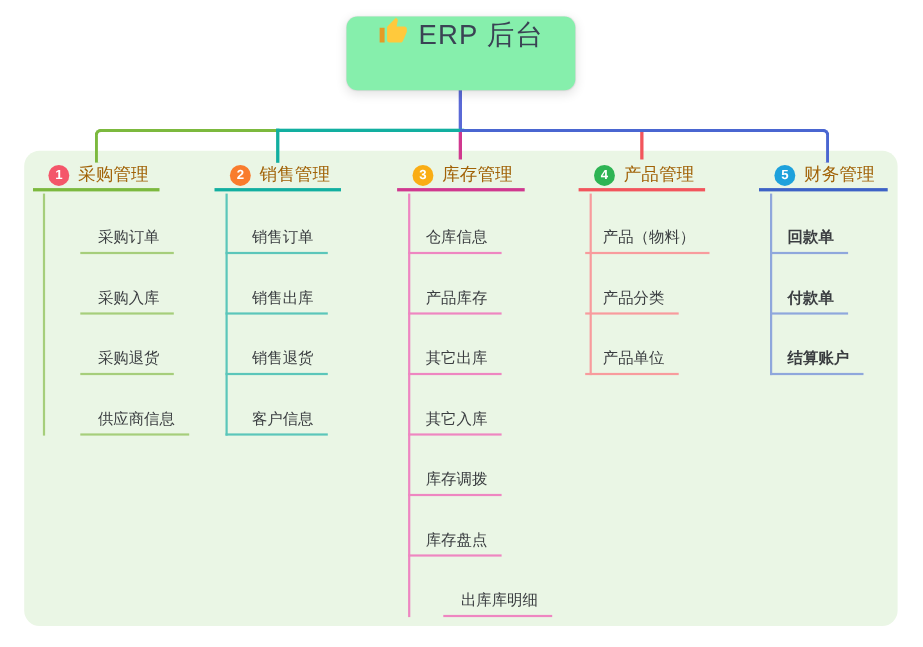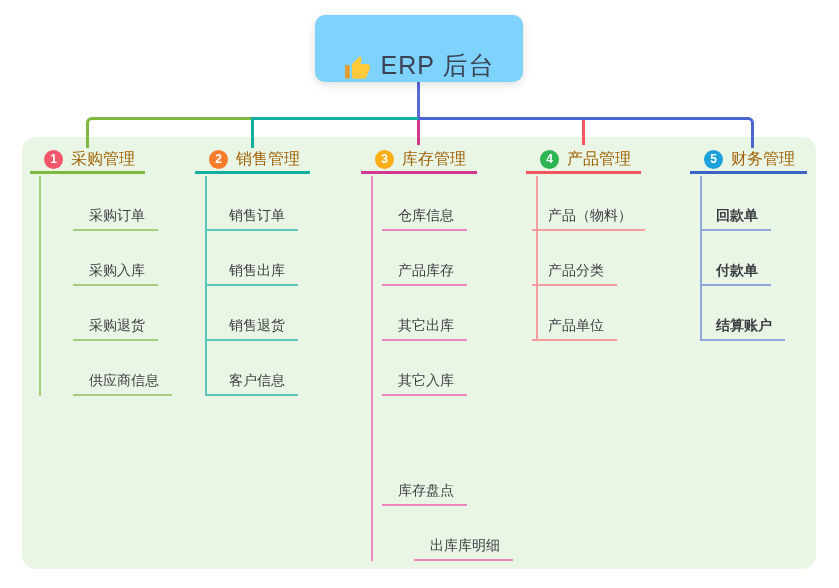--- a/index.html
+++ b/index.html
@@ -4,23 +4,23 @@
 <style>
   html,body{margin:0;padding:0;background:#ffffff;}
   .canvas{position:relative;width:839px;height:588px;background:#ffffff;overflow:hidden;
           font-family:"Liberation Sans","DejaVu Sans",sans-serif;}
 
   
   .board{position:absolute;left:22px;top:137px;width:794px;height:432px;
          background:#EAF6E5;border-radius:14px;}
 
   
-  .root{position:absolute;left:315px;top:15px;width:208px;height:67px;background:#7dd3fc;
+  .root{position:absolute;left:315px;top:15px;width:208px;height:67px;background:#86efac;
         border-radius:10px;box-shadow:0 3px 10px rgba(0,0,0,0.12), 0 0 1px rgba(0,0,0,0.08);
-        display:flex;align-items:flex-end;justify-content:center;gap:10px;}
+        display:flex;align-items:flex-start;justify-content:center;gap:10px;}
   .root-label{font-size:25px;color:#3A4254;font-weight:500;letter-spacing:1px;white-space:nowrap;}
   .thumb{width:27px;height:27px;display:block;}
 
   
   .line{position:absolute;}
   .root-drop{left:417px;top:82px;width:3px;height:37px;background:#5A69D6;}
   .elbow-green{left:86px;top:117px;width:165px;height:28px;
                border-left:3px solid #7CB93E;border-top:3px solid #7CB93E;border-top-left-radius:6px;}
   .elbow-teal{left:251px;top:117px;width:168px;height:28px;
               border-left:3px solid #12AFA0;border-top:3px solid #12AFA0;}
@@ -46,21 +46,21 @@
 
   
   .b1{--main:#7CB93E;--light:#A6CE7B;--badge:#F4566A;}
   .b2{--main:#12AFA0;--light:#5BC6BA;--badge:#F97C2D;}
   .b3{--main:#D0388F;--light:#EE86C1;--badge:#FAAD14;}
   .b4{--main:#F2555C;--light:#F89B9D;--badge:#2EB454;}
   .b5{--main:#3D62C6;--light:#8FA7DC;--badge:#1DA1DC;}
 
   .t1{left:30px;width:115px;}  .v1{left:39px;height:220px;}  .c1{left:39px;margin-left:34px;}
   .t2{left:195px;width:115px;} .v2{left:205px;height:220px;} .c2{left:205px;padding-left:24px;}
-  .t3{left:361px;width:116px;} .v3{left:371px;height:385px;} .c3{left:382px;}
+  .t3{left:361px;width:116px;} .v3{left:371px;height:385px;} .c3{left:371px;}
   .t4{left:526px;width:115px;} .v4{left:536px;height:165px;} .c4{left:532px;}
   .t5{left:690px;width:117px;} .v5{left:700px;height:165px;} .c5{left:700px;font-weight:bold;}
 
   .r0{top:205px;} .r1{top:260px;} .r2{top:315px;} .r3{top:370px;}
   .r4{top:425px;} .r5{top:480px;} .r6{top:535px;margin-left:32px;}
 </style>
 </head>
 <body>
 
 <div class="canvas">
@@ -104,20 +104,21 @@
 
   <div class="topic b3 t3">
     <span class="badge">3</span>
     <span class="topic-label">库存管理</span>
   </div>
   <div class="vline b3 v3"></div>
   <div class="item b3 c3 r0">仓库信息</div>
   <div class="item b3 c3 r1">产品库存</div>
   <div class="item b3 c3 r2">其它出库</div>
   <div class="item b3 c3 r3">其它入库</div>
+  <div class="item b3 c3 r4">库存调拨</div>
   <div class="item b3 c3 r5">库存盘点</div>
   <div class="item b3 c3 r6">出库库明细</div>
 
   <div class="topic b4 t4">
     <span class="badge">4</span>
     <span class="topic-label">产品管理</span>
   </div>
   <div class="vline b4 v4"></div>
   <div class="item b4 c4 r0">产品（物料）</div>
   <div class="item b4 c4 r1">产品分类</div>

